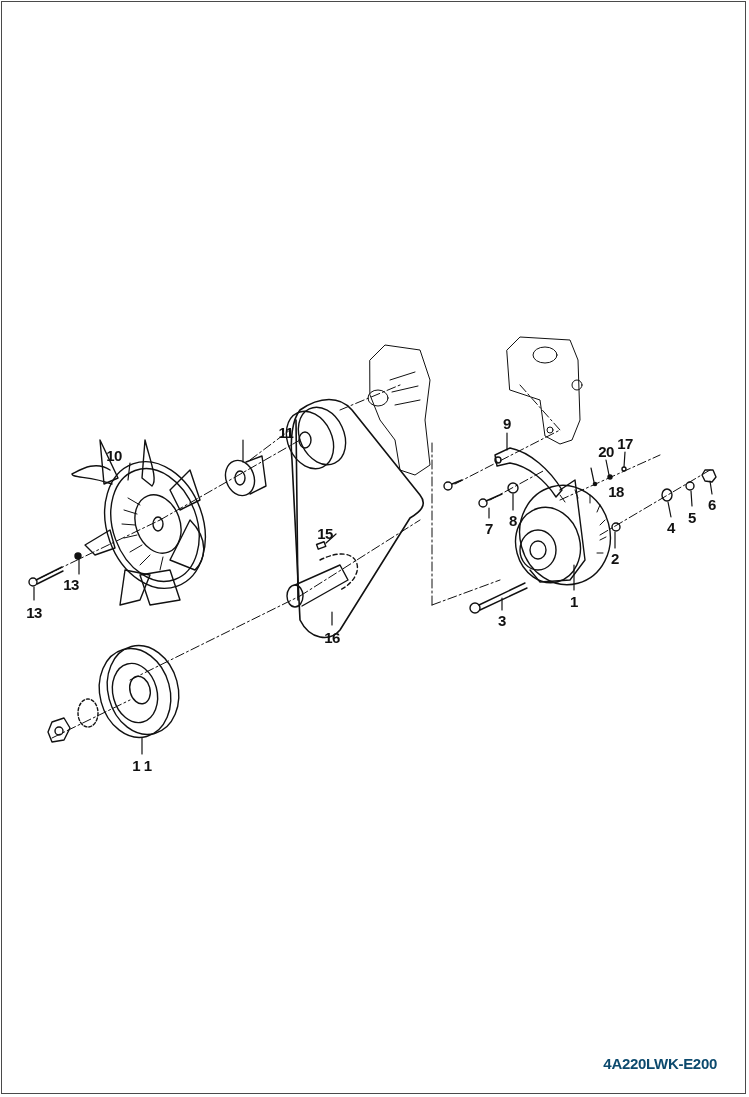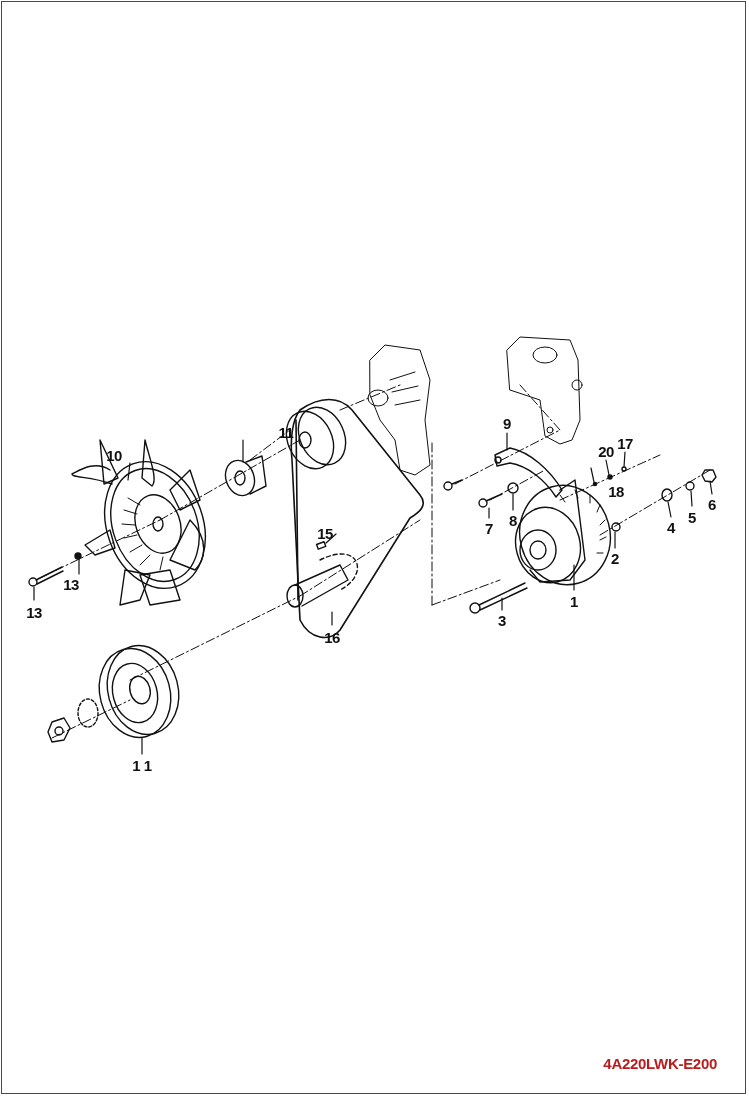--- a/index.html
+++ b/index.html
@@ -4,21 +4,21 @@
 <style>
   html, body { margin: 0; padding: 0; background: #ffffff; }
   body { width: 749px; height: 1097px; position: relative; overflow: hidden;
          font-family: "Liberation Sans", sans-serif; }
   .frame { position: absolute; left: 1px; top: 1px; width: 745px; height: 1093px;
            border: 1px solid #4a4a4a; box-sizing: border-box; }
   svg.art { position: absolute; left: 0; top: 0; }
   .callout { position: absolute; font-size: 15px; font-weight: bold; color: #111;
              transform: translate(-50%, -50%); white-space: nowrap; letter-spacing: -0.5px; }
   .drawing-code { position: absolute; right: 32px; top: 1055px; font-size: 15px;
-                  font-weight: bold; color: #b91c1c; letter-spacing: -0.3px; }
+                  font-weight: bold; color: #0c4a6e; letter-spacing: -0.3px; }
 </style>
 </head>
 <body>
 
 <div class="frame"></div>
 
 <svg class="art" width="749" height="1097" viewBox="0 0 749 1097" fill="none" stroke="#111" stroke-width="1.4" stroke-linecap="round" stroke-linejoin="round">
 
   <g stroke-dasharray="9 3 2 3" stroke-width="1">
     <line x1="40" y1="578" x2="160" y2="520"></line>

